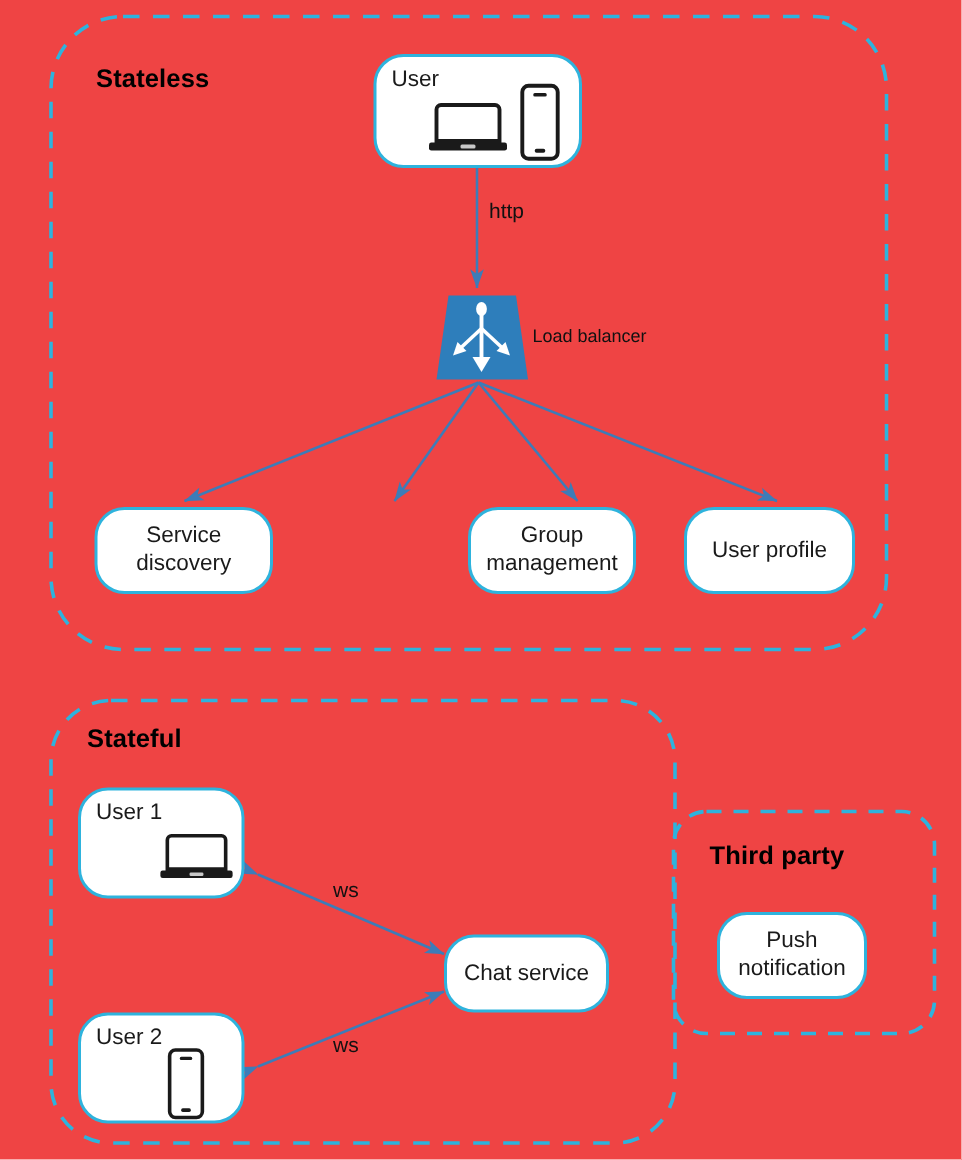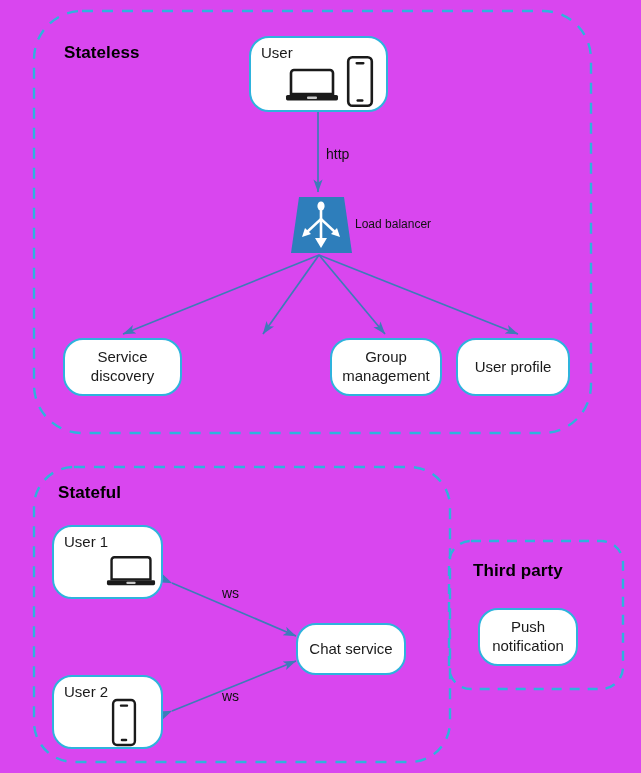--- a/index.html
+++ b/index.html
@@ -7,21 +7,21 @@
     padding: 0;
     background: #ffffff;
   }
   body {
     font-family: "Liberation Sans", sans-serif;
   }
   #canvas {
     position: relative;
     width: 641px;
     height: 773px;
-    background: #d946ef;
+    background: #ef4444;
     overflow: hidden;
   }
   svg.layer {
     position: absolute;
     left: 0;
     top: 0;
     width: 641px;
     height: 773px;
     overflow: visible;
   }
@@ -140,28 +140,28 @@
       <rect x="22" y="30.4" width="10" height="2.6" rx="1" fill="#c9c9c9"></rect>
     </svg>
 
     <svg class="device-icon" style="left:95px; top:17px;" width="28" height="53" viewBox="0 0 28 53">
       <rect x="2.2" y="2.2" width="23.6" height="48.6" rx="4.2" fill="none" stroke="#1a1a1a" stroke-width="2.6"></rect>
       <rect x="9.5" y="7" width="9" height="2.4" rx="1.1" fill="#1a1a1a"></rect>
       <rect x="10.5" y="44.2" width="7" height="2.6" rx="1.2" fill="#1a1a1a"></rect>
     </svg>
   </div>
 
-  <div class="edge-label" style="left:326px; top:146px;text-align:center;">http</div>
+  <div class="edge-label" style="left:326px; top:132px;text-align:center;">http</div>
 
   <div class="node" style="left:63px; top:338px; width:119px; height:58px;">
     <div class="node-center-text">Service discovery</div>
   </div>
 
 
-  <div class="node" style="left:330px; top:338px; width:112px; height:58px;">
+  <div class="node" style="left:312px; top:338px; width:112px; height:58px;">
     <div class="node-center-text">Group management</div>
   </div>
 
   <div class="node" style="left:456px; top:338px; width:114px; height:58px;">
     <div class="node-center-text">User profile</div>
   </div>
 
   <div class="node" style="left:52px; top:525px; width:111px; height:74px;">
     <div class="node-corner-text">User 1</div>
     <svg class="device-icon" style="left:52px; top:26px;" width="50" height="38" viewBox="0 0 54 40">

